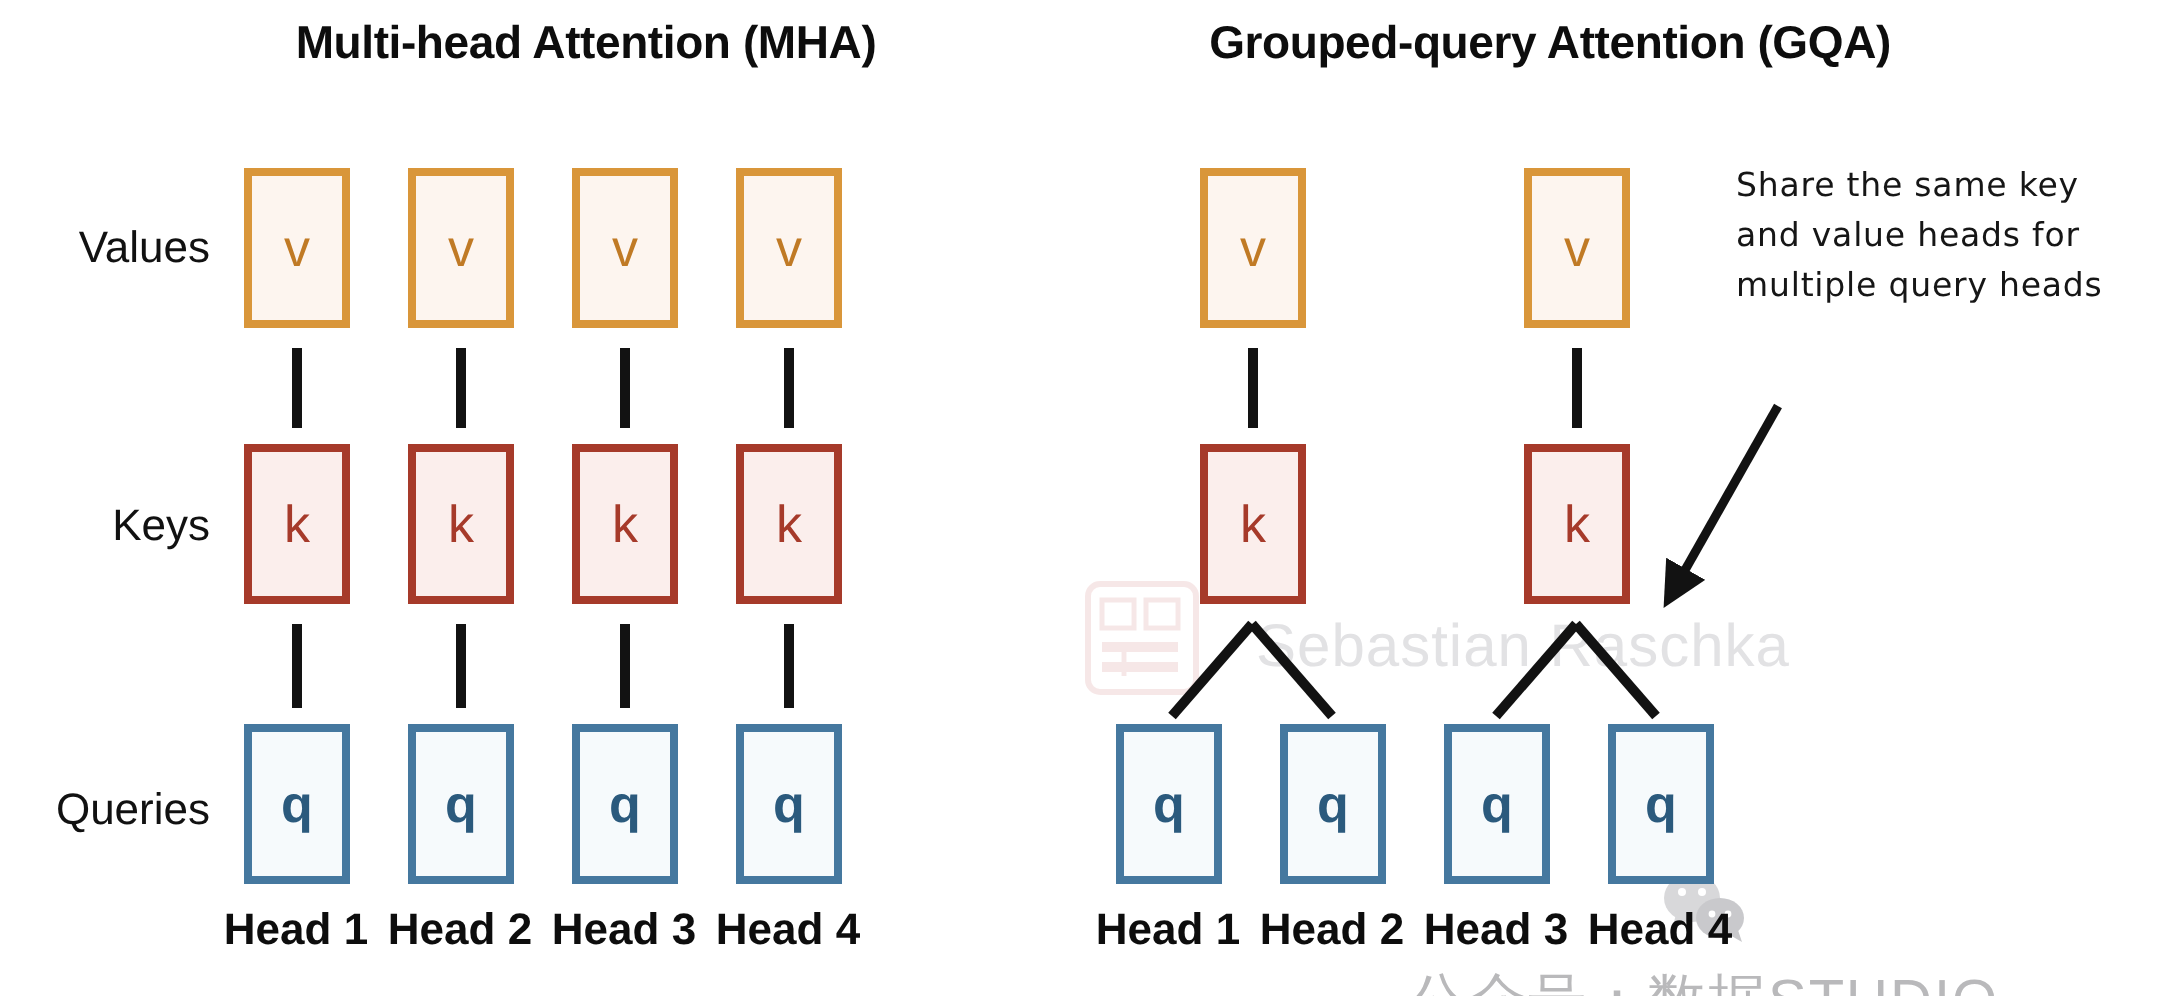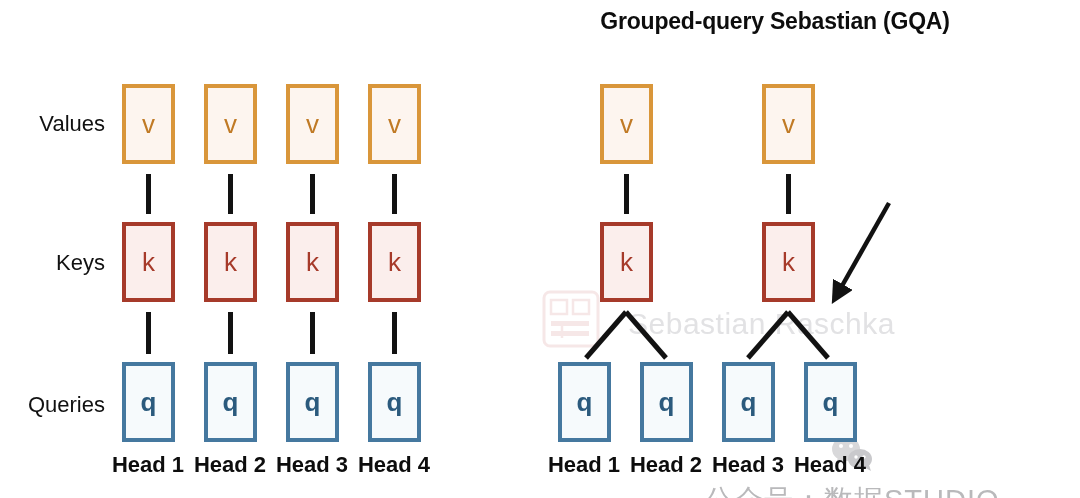--- a/index.html
+++ b/index.html
@@ -162,21 +162,22 @@
       <circle cx="11" cy="10" r="2" fill="#ffffff"></circle>
       <circle cx="21" cy="10" r="2" fill="#ffffff"></circle>
       <ellipse cx="30" cy="23" rx="12" ry="10" fill="#c9c9cc"></ellipse>
       <polygon points="39,29 41,35 34,31" fill="#c9c9cc"></polygon>
       <circle cx="26" cy="21" r="1.7" fill="#ffffff"></circle>
       <circle cx="34" cy="21" r="1.7" fill="#ffffff"></circle>
     </svg>
     <span class="wm-text">公众号：数据STUDIO</span>
   </div>
 
-  <div class="panel-title" id="title-gqa">Grouped-query Sebastian (GQA)</div>
+  <div class="panel-title" id="title-mha">Multi-head Attention (MHA)</div>
+  <div class="panel-title" id="title-gqa">Grouped-query Attention (GQA)</div>
 
   <div class="row-label" id="label-values">Values</div>
   <div class="row-label" id="label-keys">Keys</div>
   <div class="row-label" id="label-queries">Queries</div>
 
   <div class="cell v" style="left:122px; top:84px;">v</div>
   <div class="cell v" style="left:204px; top:84px;">v</div>
   <div class="cell v" style="left:286px; top:84px;">v</div>
   <div class="cell v" style="left:368px; top:84px;">v</div>
 
@@ -233,14 +234,15 @@
     <path d="M 788 312 L 828 358" stroke="#121212" stroke-width="5" fill="none" stroke-linecap="butt"></path>
 
     <defs>
       <marker id="arrowhead" markerWidth="5" markerHeight="5" refX="2.2" refY="2.5" orient="auto" markerUnits="strokeWidth">
         <polygon points="0,0 5,2.5 0,5" fill="#121212"></polygon>
       </marker>
     </defs>
     <line x1="889" y1="203" x2="838" y2="293" stroke="#121212" stroke-width="4.5" marker-end="url(#arrowhead)"></line>
   </svg>
 
+  <div id="annotation">Share the same key and value heads for multiple query heads</div>
 
 </div>
 
 </body></html>

